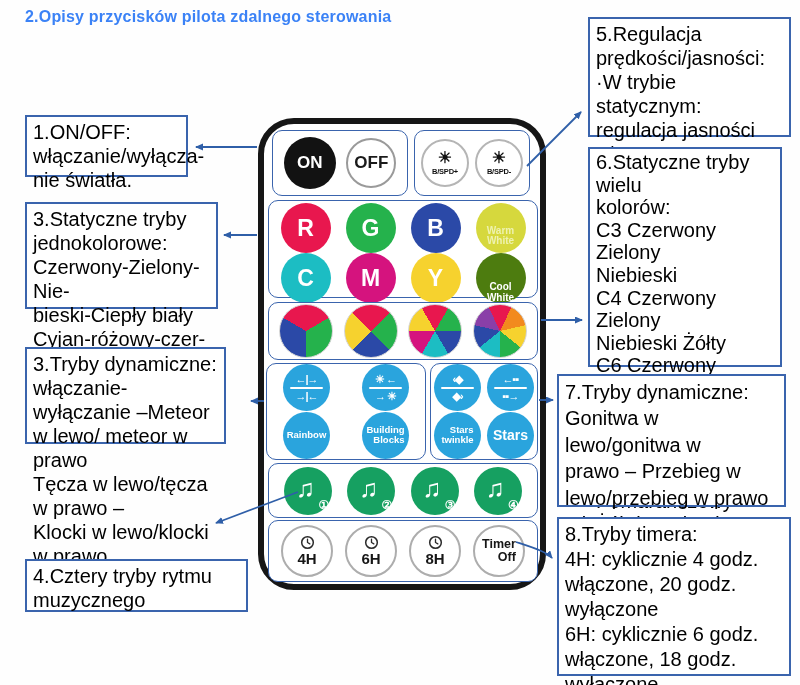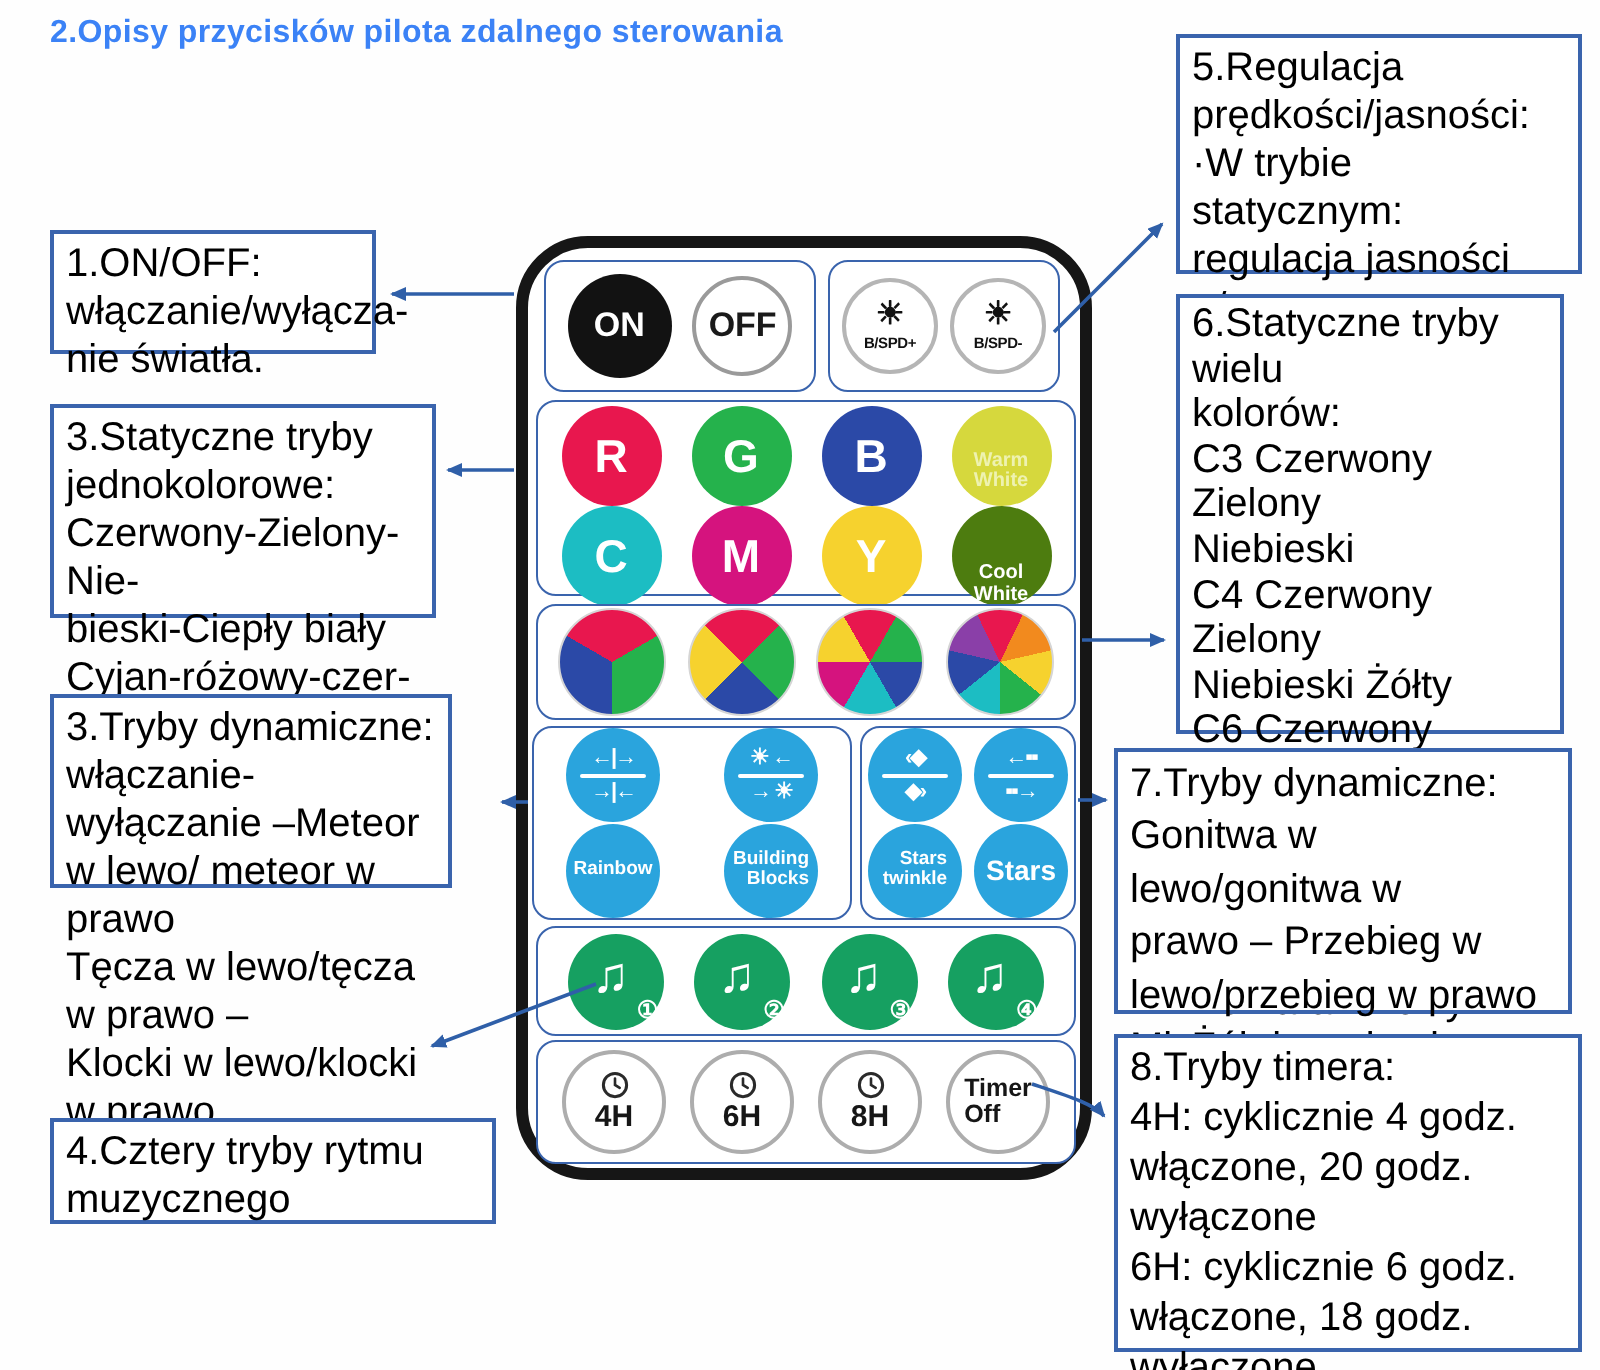--- a/index.html
+++ b/index.html
@@ -51,21 +51,21 @@
          font-size:11px;line-height:1;letter-spacing:-1px}
   .dyn-div{width:70%;height:2px;background:#fff;margin:2px 0;border-radius:1px}
   .c-dynlbl{width:47px;height:47px;background:#2aa4dd;color:#fff;font-size:9.5px;
             text-align:right;white-space:pre-line;line-height:1.1}
   .c-auto{font-size:14px}
   .c-music{width:48px;height:48px;background:#16a061;color:#fff;position:relative}
   .m-note{font-size:25px;line-height:1;transform:translate(-3px,-2px)}
   .m-num{position:absolute;right:3px;bottom:4px;font-size:12px;line-height:1}
   .c-timer{width:52px;height:52px;background:#fff;border:2px solid #adadad;color:#161616;
            flex-direction:column;font-size:15px;line-height:1.05}
-  .t-off{font-size:12.5px;white-space:pre-line;text-align:left;line-height:1.05}
+  .t-off{font-size:12.5px;white-space:pre-line;text-align:right;line-height:1.05}
   .clock{margin-bottom:1px}
   
   .arrows{position:absolute;left:0;top:0;z-index:5;pointer-events:none;}
 </style>
 </head>
 <body>
 
 <div class="canvas">
 
   <h1 class="page-title">2.Opisy przycisków pilota zdalnego sterowania</h1>

